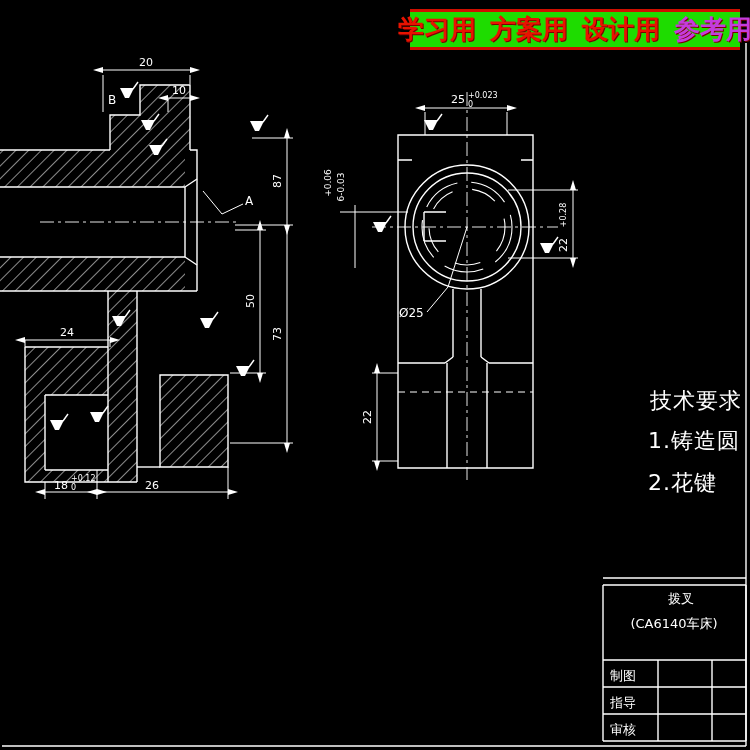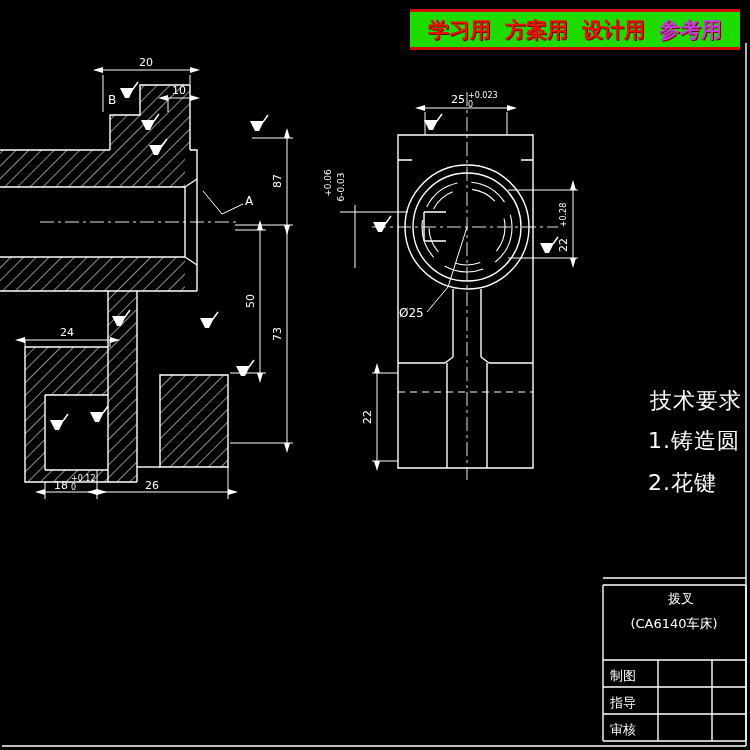--- a/index.html
+++ b/index.html
@@ -1,21 +1,21 @@
 <!DOCTYPE html>
 <html><head>
 <meta charset="utf-8">
 <style>
   html,body{margin:0;padding:0;background:#000;}
   .stage{position:relative;width:750px;height:750px;background:#000;overflow:hidden;
          font-family:"DejaVu Sans",sans-serif;}
   .banner{position:absolute;left:410px;top:9px;width:330px;height:35px;
           background:#1edc00;border-top:3px solid #cf0f00;border-bottom:3px solid #cf0f00;
           display:flex;align-items:center;justify-content:center;gap:14px;
-          font-weight:bold;font-size:21px;white-space:nowrap;}
+          font-weight:bold;font-size:26px;white-space:nowrap;}
   .banner span{text-shadow:1px 1px 0 #7a0000;}
   .bn-red{color:#e81300;}
   .bn-mag{color:#c43bdd;}
   svg text{fill:#fff;font-family:"DejaVu Sans",sans-serif;}
   .s  {stroke:#fff;stroke-width:1.4;fill:none;}
   .sd {stroke:#fff;stroke-width:1.1;fill:none;}
   .cl {stroke:#fff;stroke-width:0.9;fill:none;stroke-dasharray:14 4 3 4;}
   .hid{stroke:#fff;stroke-width:1;fill:none;stroke-dasharray:7 5;}
   .dim{stroke:#fff;stroke-width:1;fill:none;}
   .t11{font-size:11px;}

